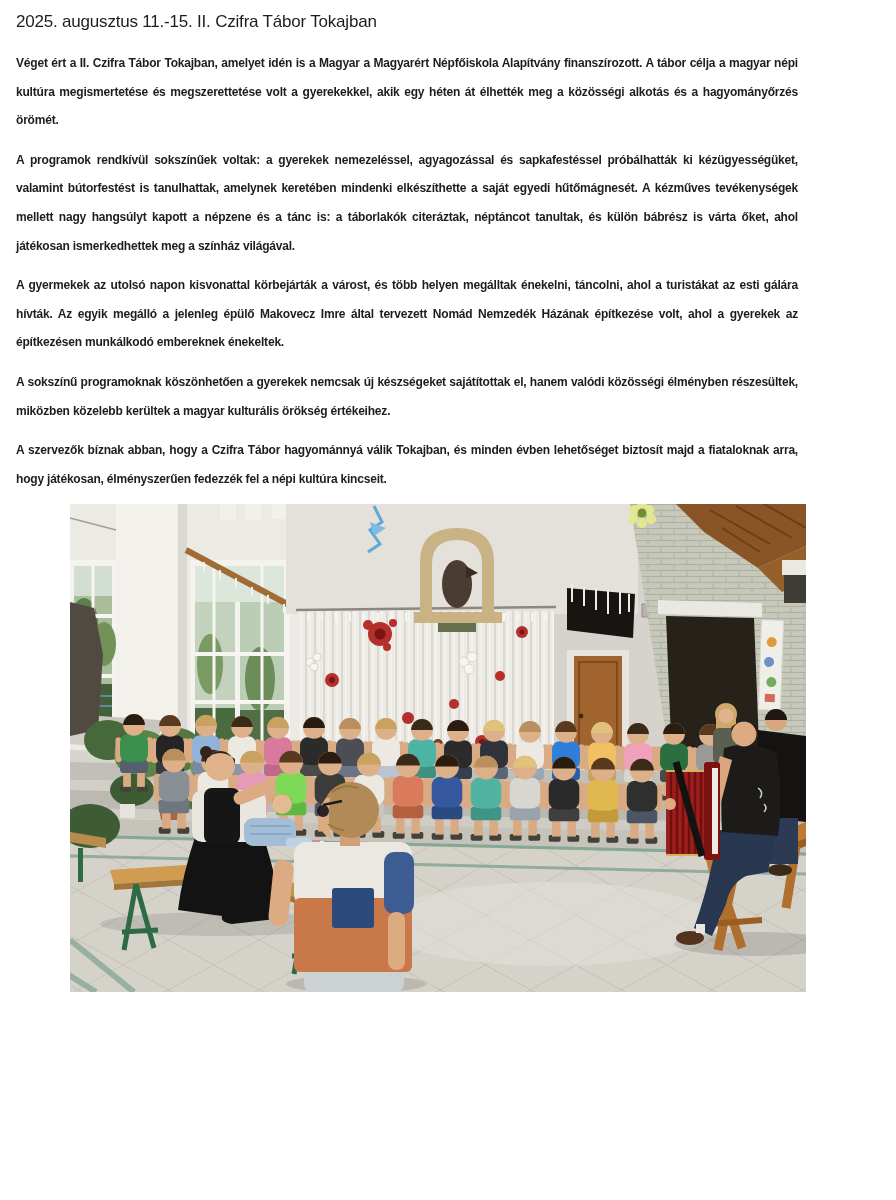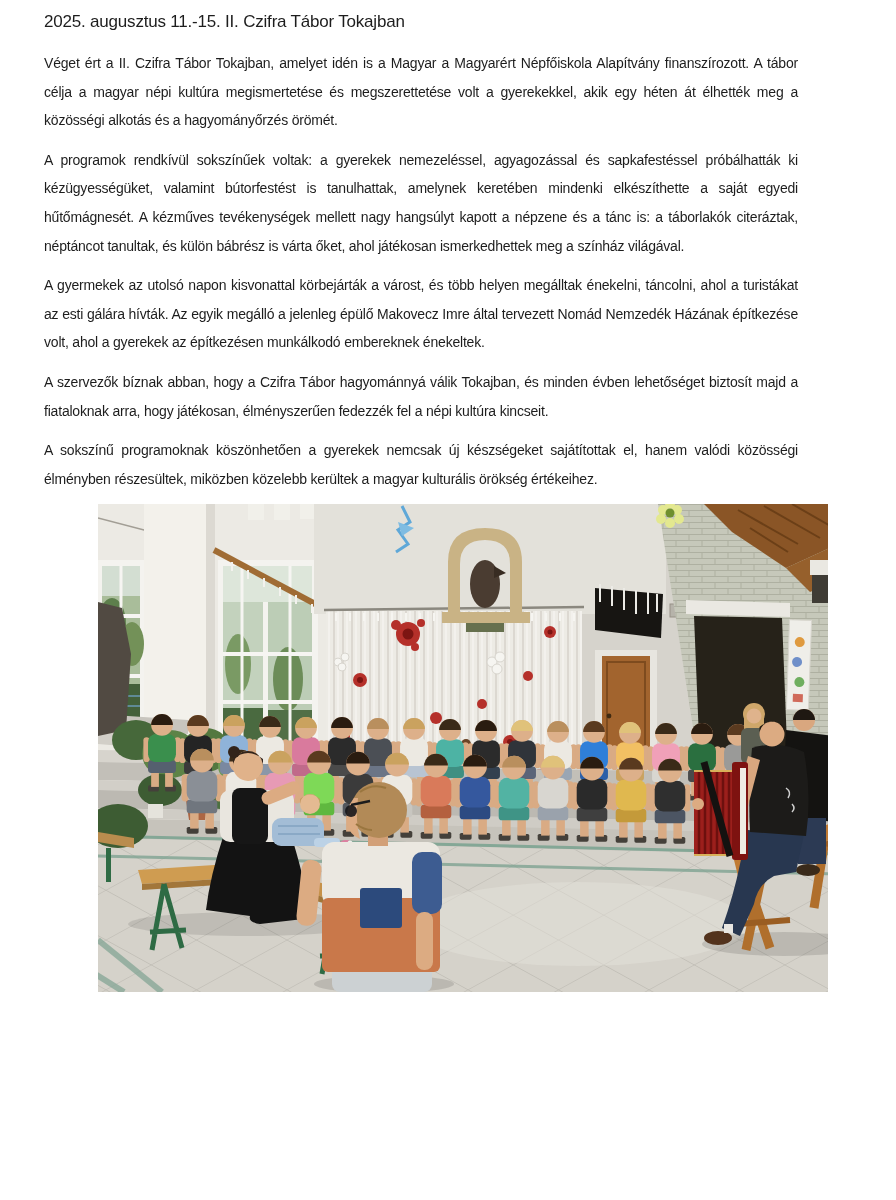--- a/index.html
+++ b/index.html
@@ -1,48 +1,48 @@
 <!DOCTYPE html>
 <html><head>
 <meta charset="utf-8">
 <style>
   html,body{margin:0;padding:0;background:#ffffff;}
   .page{
     position:relative;
     width:828px;height:1200px;
     box-sizing:border-box;
-    padding:8px 30px 0 44px;
+    padding:8px 30px 0 16px;
     background:#ffffff;
     font-family:"Liberation Sans",sans-serif;
     color:#1d1d1d;
     overflow:hidden;
   }
   .title{
     font-size:17px;font-weight:400;line-height:28px;
     margin:0 0 13px 0;letter-spacing:-0.2px;
   }
   .para{
-    font-size:14px;line-height:28.6px;margin:0 0 11px 0;
-    text-align:justify;letter-spacing:-0.2px;
+    font-size:12px;line-height:28.6px;margin:0 0 11px 0;
+    text-align:justify;letter-spacing:-0.2px;font-weight:bold;
   }
   figure.photo{
     margin:4px 0 0 54px;width:736px;height:488px;padding:0;
   }
   figure.photo svg{display:block;width:736px;height:488px;}
 </style>
 </head>
 <body>
 
 <div class="page">
   <h1 class="title">2025. augusztus 11.-15. II. Czifra Tábor Tokajban</h1>
   <p class="para">Véget ért a II. Czifra Tábor Tokajban, amelyet idén is a Magyar a Magyarért Népfőiskola Alapítvány finanszírozott. A tábor célja a magyar népi kultúra megismertetése és megszerettetése volt a gyerekekkel, akik egy héten át élhették meg a közösségi alkotás és a hagyományőrzés örömét.</p>
   <p class="para">A programok rendkívül sokszínűek voltak: a gyerekek nemezeléssel, agyagozással és sapkafestéssel próbálhatták ki kézügyességüket, valamint bútorfestést is tanulhattak, amelynek keretében mindenki elkészíthette a saját egyedi hűtőmágnesét. A kézműves tevékenységek mellett nagy hangsúlyt kapott a népzene és a tánc is: a táborlakók citeráztak, néptáncot tanultak, és külön bábrész is várta őket, ahol játékosan ismerkedhettek meg a színház világával.</p>
   <p class="para">A gyermekek az utolsó napon kisvonattal körbejárták a várost, és több helyen megálltak énekelni, táncolni, ahol a turistákat az esti gálára hívták. Az egyik megálló a jelenleg épülő Makovecz Imre által tervezett Nomád Nemzedék Házának építkezése volt, ahol a gyerekek az építkezésen munkálkodó embereknek énekeltek.</p>
+  <p class="para">A sokszínű programoknak köszönhetően a gyerekek nemcsak új készségeket sajátítottak el, hanem valódi közösségi élményben részesültek, miközben közelebb kerültek a magyar kulturális örökség értékeihez.</p>
   <p class="para">A szervezők bíznak abban, hogy a Czifra Tábor hagyománnyá válik Tokajban, és minden évben lehetőséget biztosít majd a fiataloknak arra, hogy játékosan, élményszerűen fedezzék fel a népi kultúra kincseit.</p>
-  <p class="para">A sokszínű programoknak köszönhetően a gyerekek nemcsak új készségeket sajátítottak el, hanem valódi közösségi élményben részesültek, miközben közelebb kerültek a magyar kulturális örökség értékeihez.</p>
 
   <figure class="photo" role="img" aria-label="Gyerekek ülnek egy csarnok lépcsőin piros virágokkal díszített fehér függöny előtt; előtérben kisfiú, padon ülő nő gyerekkel és harmonikás zenészek">
     <svg viewBox="0 0 736 488" preserveAspectRatio="none">
       <defs>
         <pattern id="brick" width="26" height="12" patternUnits="userSpaceOnUse">
           <rect width="26" height="12" fill="#c6c8ba"></rect>
           <path d="M0,0.5 H26 M0,6.5 H26" stroke="#aeb0a1" stroke-width="1"></path>
           <path d="M6,0 V6 M19,6 V12" stroke="#aeb0a1" stroke-width="1"></path>
         </pattern>
         <pattern id="tile" width="64" height="64" patternUnits="userSpaceOnUse" patternTransform="translate(8,336) scale(1,0.55) rotate(45)">

